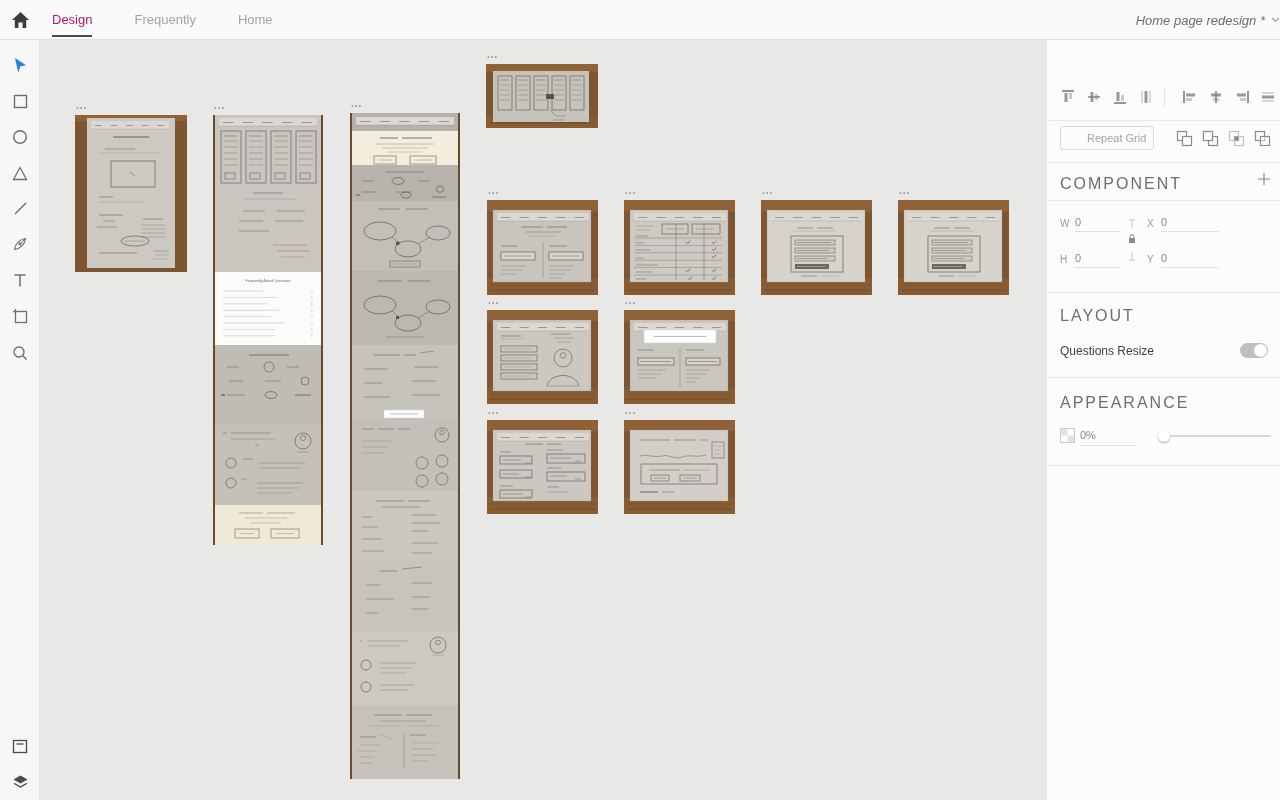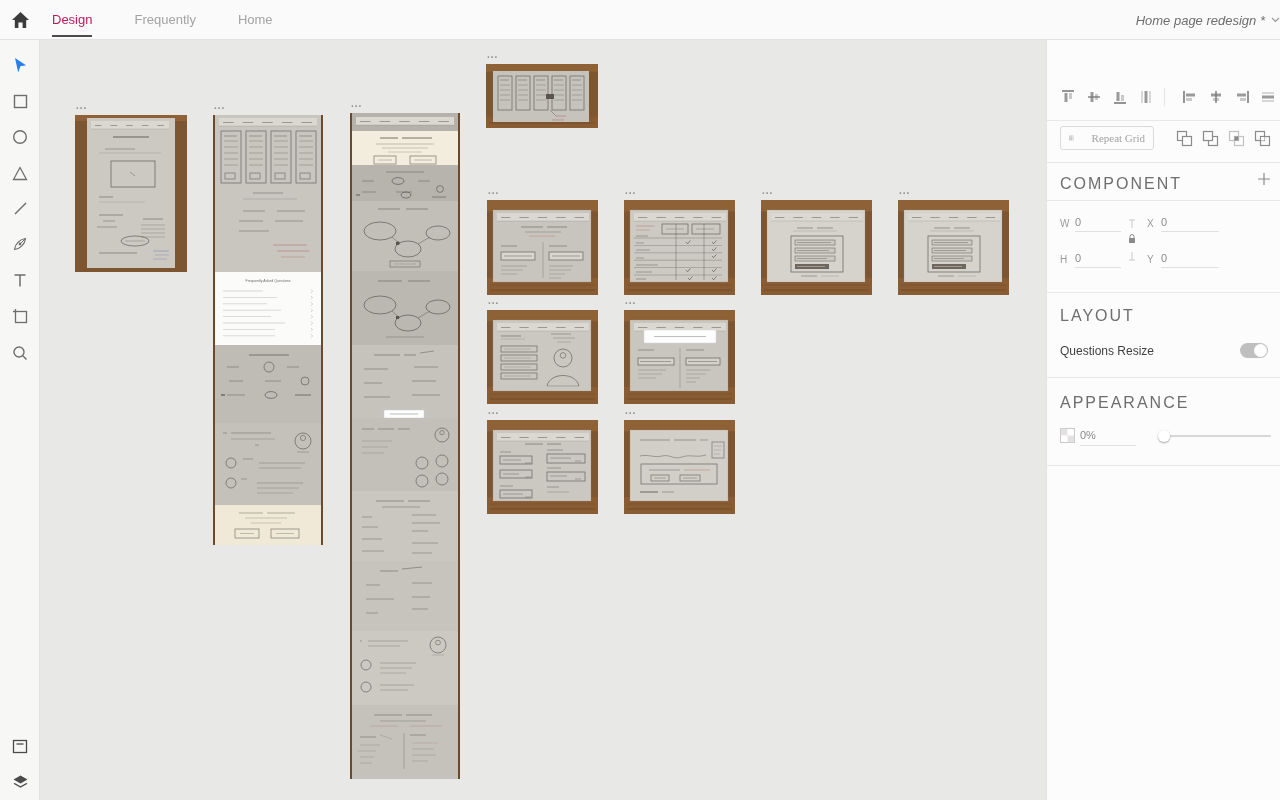--- a/index.html
+++ b/index.html
@@ -28,21 +28,21 @@
   .artboard { position:absolute; cursor:pointer; }
   .ab-label { position:absolute; top:-14px; left:1px; font-size:10px; letter-spacing:1px; color:#8f8f8f; line-height:10px; font-weight:bold; cursor:pointer; }
   .ab-body { position:absolute; inset:0; }
   .ab-body svg { display:block; }
 
   
   #panel { position:absolute; right:0; top:40px; width:234px; height:760px; background:#fcfcfc; border-left:1px solid #e3e3e2; z-index:20; }
   .sep { position:absolute; left:0; width:234px; height:1px; background:#e8e8e8; }
   .p-ico { position:absolute; width:18px; height:18px; display:flex; align-items:center; justify-content:center; cursor:pointer; }
   .vdiv { position:absolute; width:1px; background:#e4e4e4; }
-  .rg-btn { position:absolute; left:13px; top:86px; width:94px; height:24px; border:1px solid #dadada; border-radius:3px; background:#fcfcfc; display:flex; align-items:center; gap:18px; padding:0 8px; cursor:pointer;font-family:Liberation Serif, serif; }
+  .rg-btn { position:absolute; left:13px; top:86px; width:94px; height:24px; border:1px solid #dadada; border-radius:3px; background:#fcfcfc; display:flex; align-items:center; gap:18px; padding:0 8px; cursor:pointer; }
   .rg-btn span { font-size:11px; color:#a3a3a3; white-space:nowrap; }
   .sec-hd { position:absolute; left:13px; font-size:16px; letter-spacing:2px; color:#6e6e6e; }
   .fld-lab { position:absolute; font-size:10px; color:#9b9b9b; }
   .fld-val { position:absolute; font-size:11px; color:#8a8a8a; border-bottom:1px solid #e0e0e0; padding-bottom:3px; cursor:text; }
   .rr-label { position:absolute; left:13px; top:304px; font-size:12px; color:#3f3f3f; }
   .tgl { position:absolute; right:12px; top:303px; width:28px; height:15px; background:#bfbfbf; border-radius:8px; cursor:pointer; }
   .tgl .knob { position:absolute; right:1px; top:1px; width:13px; height:13px; background:#fdfdfd; border-radius:50%; }
   .op-val { position:absolute; left:33px; top:389px; width:56px; font-size:11px; color:#8a8a8a; border-bottom:1px solid #e0e0e0; padding-bottom:4px; cursor:text; }
   .slider { position:absolute; left:112px; top:395px; width:112px; height:2px; background:#d7d7d7; border-radius:1px; cursor:pointer; }
   .slider .knob { position:absolute; left:-1px; top:-5px; width:12px; height:12px; border-radius:50%; background:#fff; box-shadow:0 1px 2px rgba(0,0,0,.35); }

